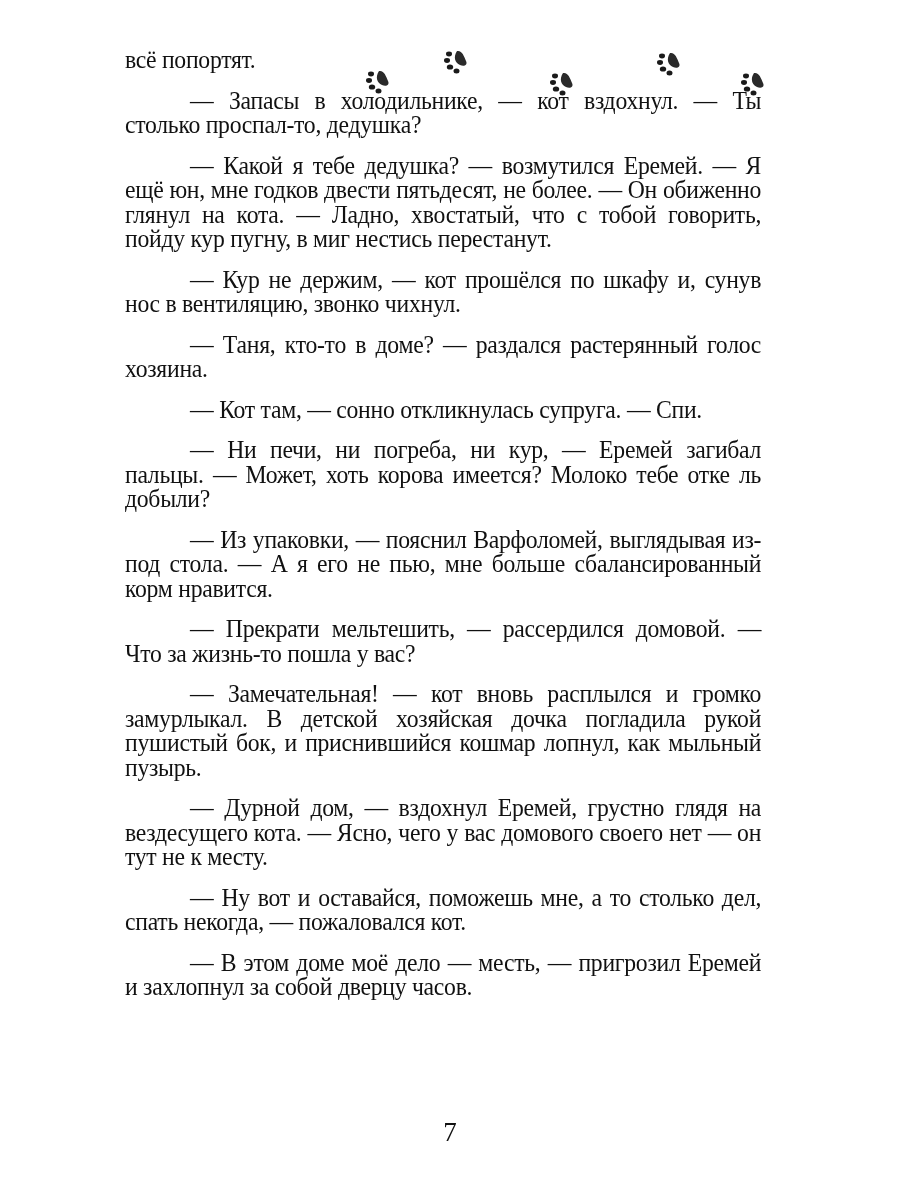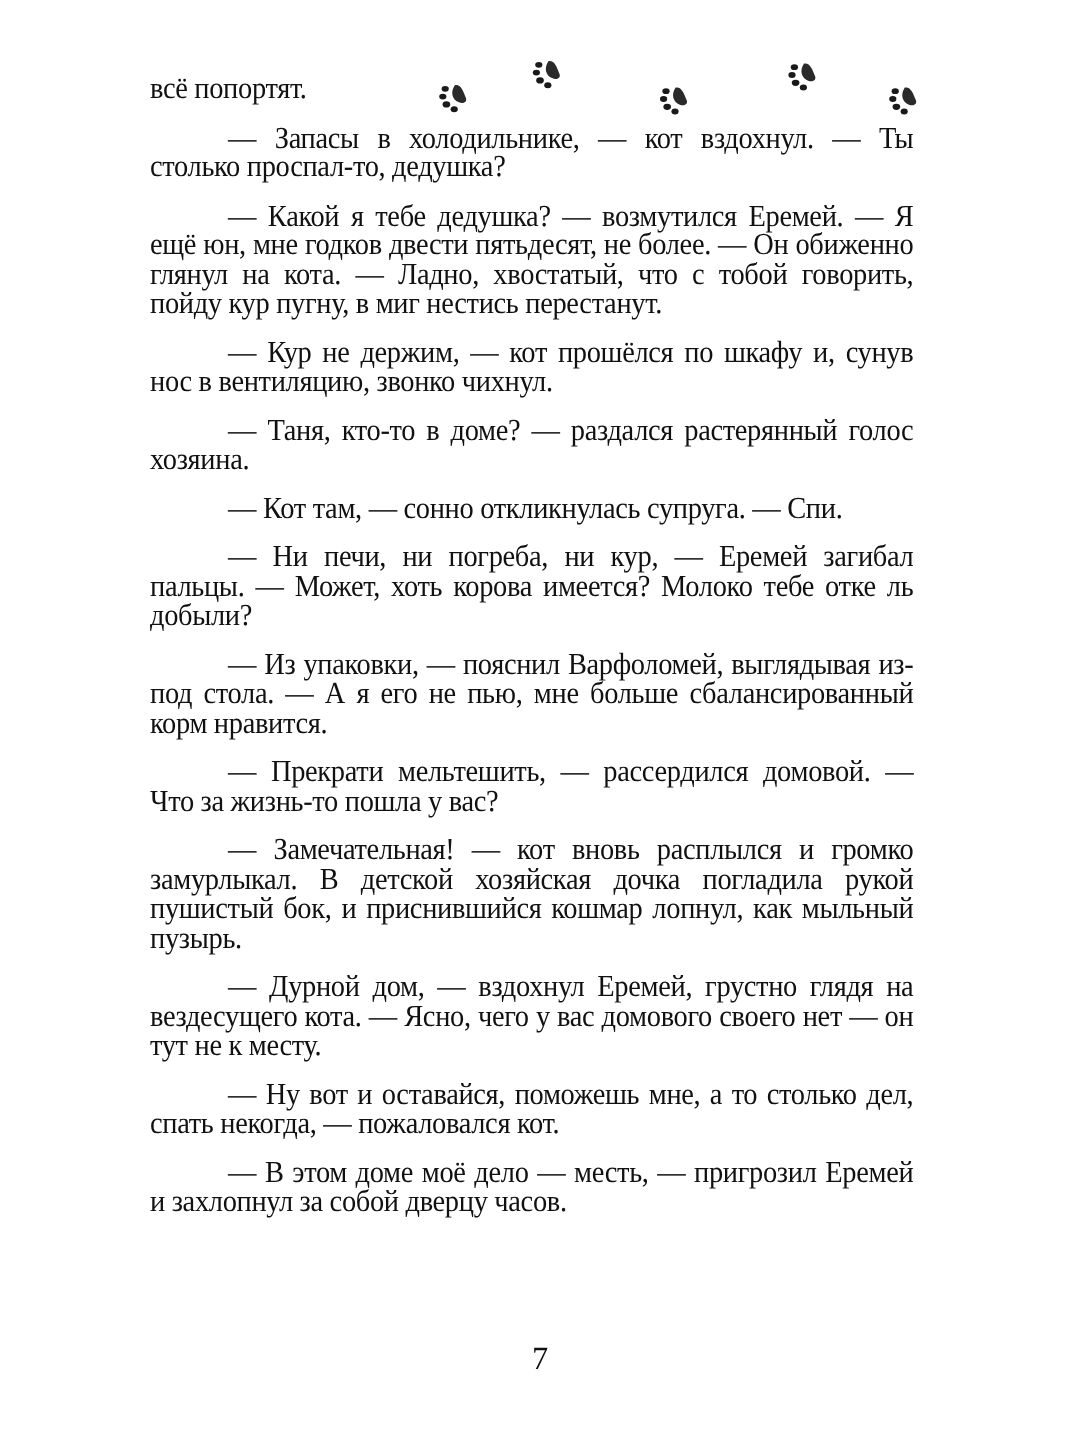--- a/index.html
+++ b/index.html
@@ -11,21 +11,21 @@
       width: 900px;
       height: 1200px;
       position: relative;
       overflow: hidden;
       font-family: "Liberation Serif", "DejaVu Serif", serif;
       color: #111111;
     }
     .page {
       position: absolute;
       left: 125px;
-      top: 62px;
+      top: 48px;
       width: 636px;
     }
     .para {
       font-size: 25.5px;
       line-height: 24.5px;
       text-align: justify;
       text-indent: 70px;
       margin: 0 0 16px 0;
       letter-spacing: -0.3px;
       transform: scaleX(0.93);

